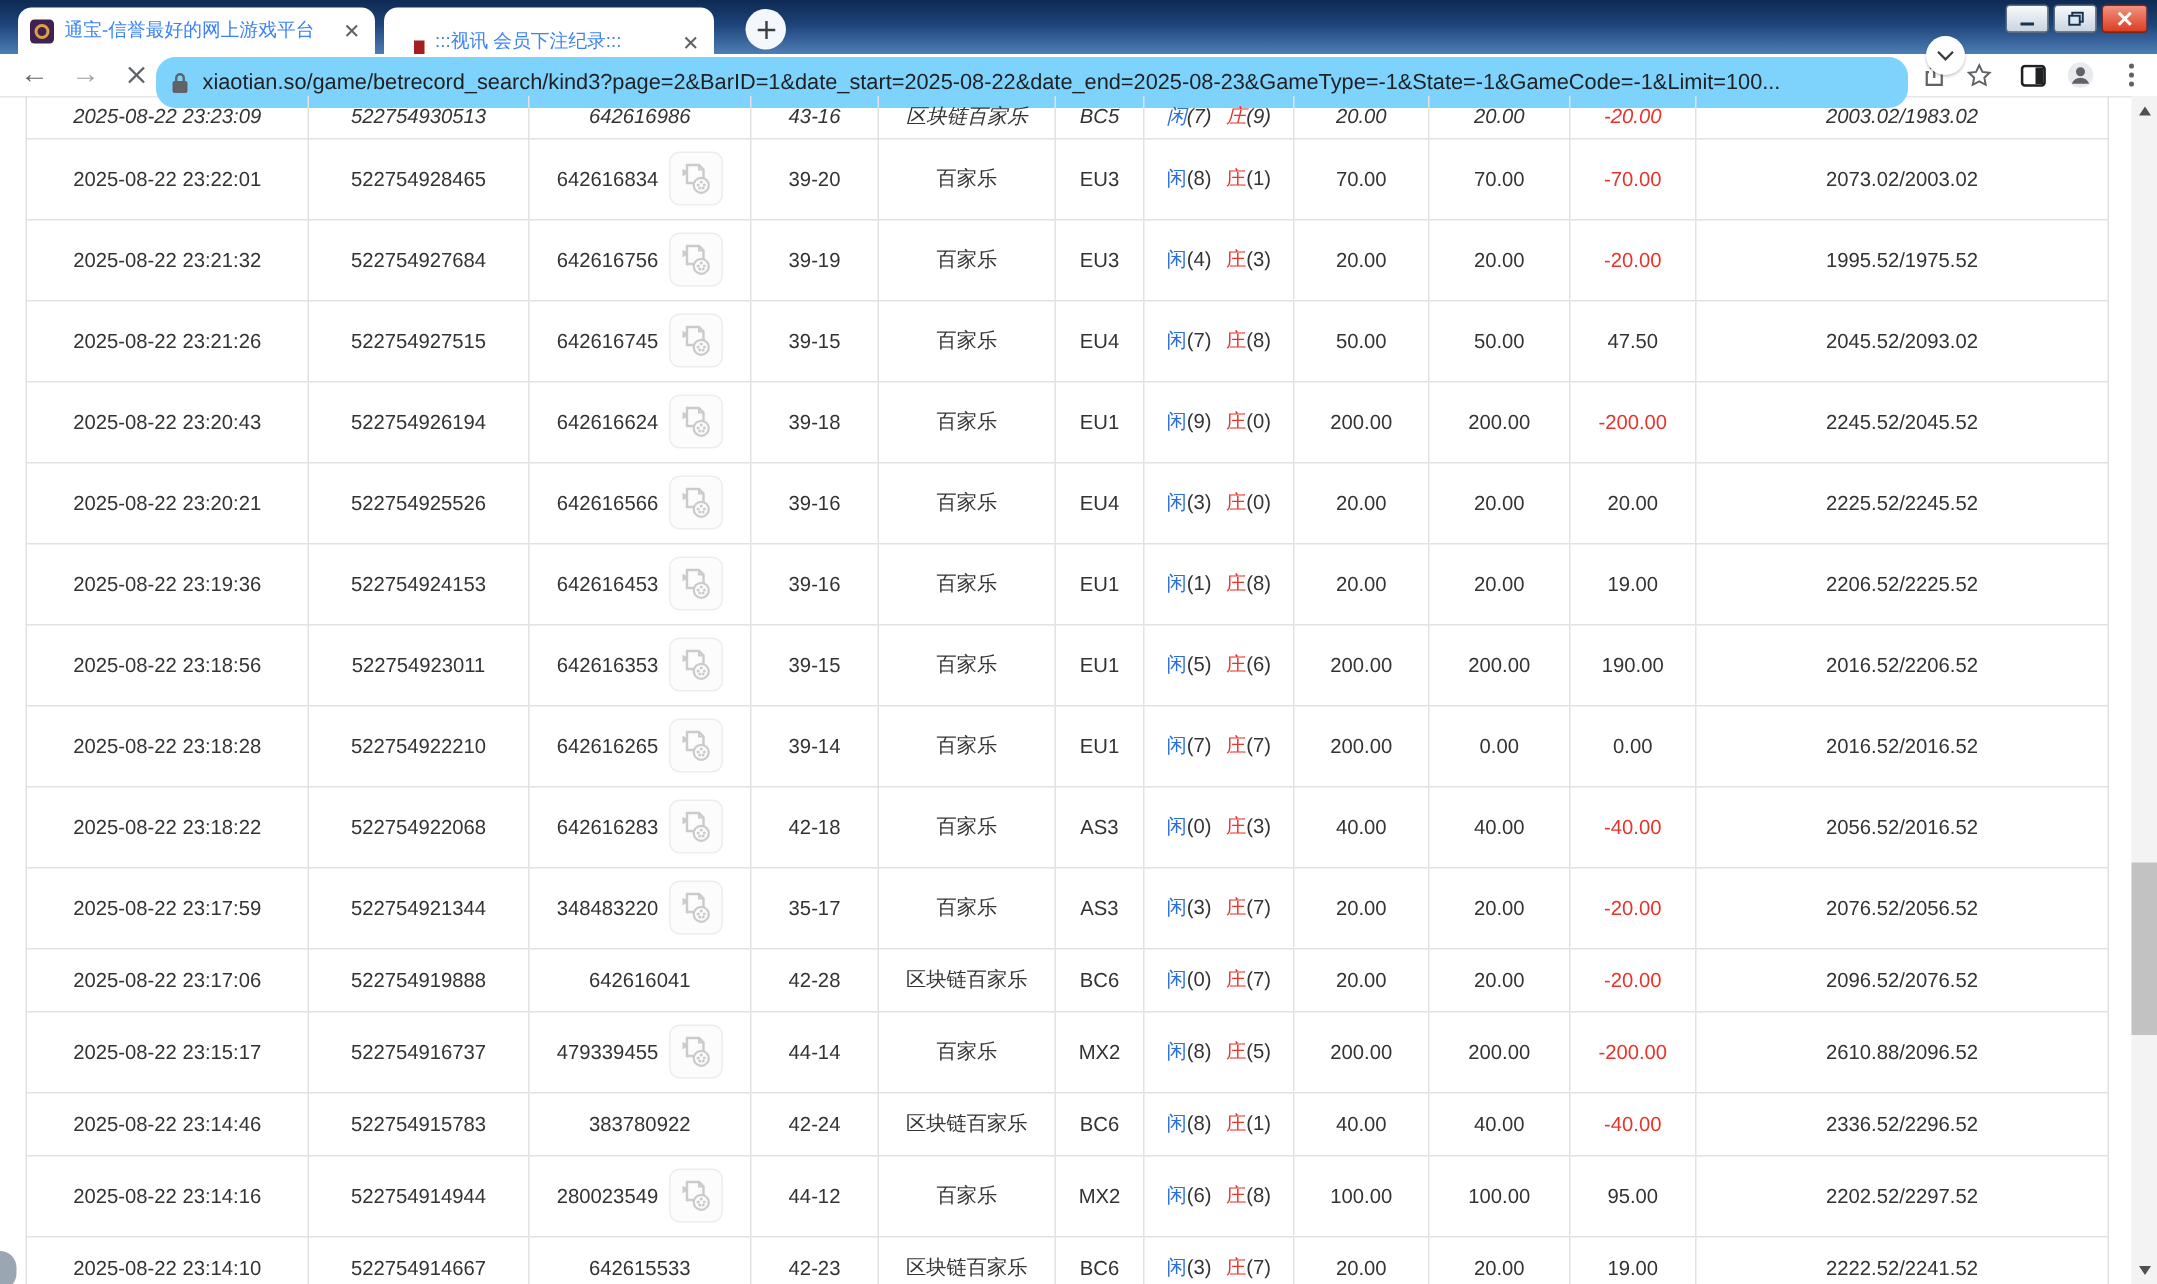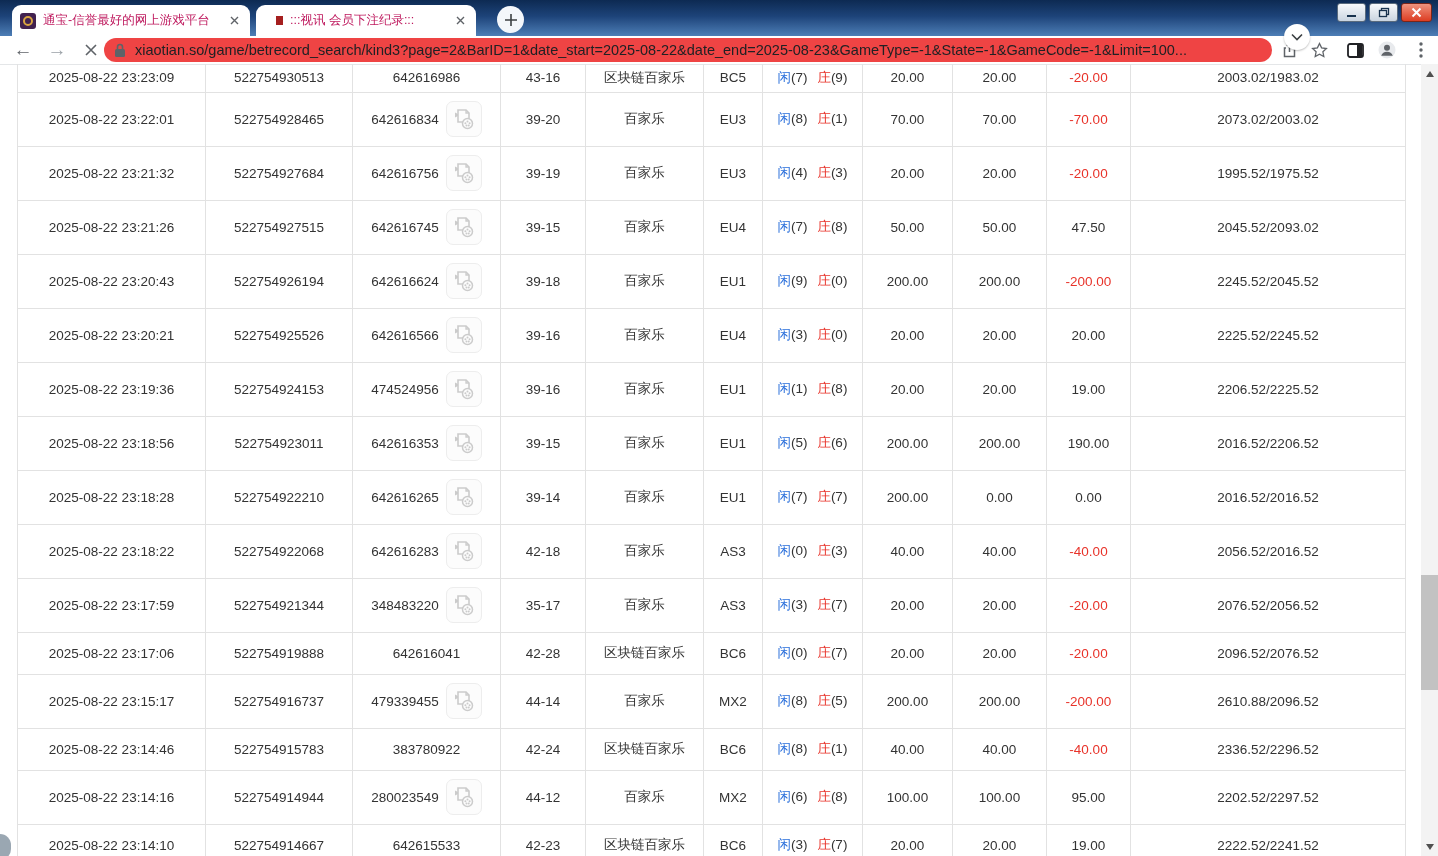--- a/index.html
+++ b/index.html
@@ -3,47 +3,47 @@
 <meta charset="utf-8">
 <style>
   html,body{margin:0;padding:0;background:#fff;font-family:"Liberation Sans",sans-serif;}
   body{width:1438px;height:856px;position:relative;overflow:hidden;}
 
   
   .tabstrip{position:absolute;left:0;top:0;width:1438px;height:36px;
     background:linear-gradient(180deg,#0d2a52 0%,#1d4379 45%,#4d7eb6 100%);}
   .tab{position:absolute;top:5px;height:31px;background:#fff;border-radius:9px 9px 0 0;
     display:flex;align-items:center;padding:0 8px;box-sizing:border-box;cursor:pointer;}
-  .tab .title{font-size:12.5px;color:#be185d;white-space:nowrap;overflow:hidden;flex:1;margin:0 8px 0 7px;}
+  .tab .title{font-size:12.5px;color:#3b82f6;white-space:nowrap;overflow:hidden;flex:1;margin:0 8px 0 7px;}
   .favicon1{width:16px;height:16px;border-radius:3px;background:#41214f;position:relative;flex:0 0 auto;}
   .favicon1:after{content:"";position:absolute;left:3px;top:3px;width:6px;height:6px;border:2px solid #d9a441;border-radius:50%;}
   .favicon2{width:7px;height:9px;background:#a51f1f;flex:0 0 auto;margin-left:12px;}
   .tabclose{width:16px;height:16px;border-radius:50%;display:flex;align-items:center;justify-content:center;flex:0 0 auto;}
   .tabclose svg{display:block;}
   .newtab{position:absolute;left:497px;top:6px;width:27px;height:27px;border-radius:50%;background:#f4f7fb;
     display:flex;align-items:center;justify-content:center;}
   .tabsearch{position:absolute;left:1284px;top:24px;width:26px;height:26px;border-radius:50%;background:#fff;
     box-shadow:0 1px 2px rgba(0,0,0,.25);display:flex;align-items:center;justify-content:center;z-index:5;}
   .winbtn{position:absolute;top:3px;height:19px;width:29px;border:1px solid #5a6b7d;border-radius:3px;
     background:linear-gradient(#f8fafc,#c9d4e0);display:flex;align-items:center;justify-content:center;box-sizing:border-box;}
   .winbtn.close{background:linear-gradient(#f0937e,#dc3d22);border-color:#7a2619;width:31px;}
 
   .toolbar{position:absolute;left:0;top:36px;width:1438px;height:28px;background:#fff;border-bottom:1px solid #e4e6e8;}
   .navbtn{position:absolute;top:0;height:28px;display:flex;align-items:center;justify-content:center;
     font-size:19px;color:#5f6368;width:26px;}
-  .omnibox{position:absolute;left:104px;top:2px;width:1168px;height:24px;background:#ef4444;border-radius:13px;
+  .omnibox{position:absolute;left:104px;top:2px;width:1168px;height:34px;background:#7dd3fc;border-radius:13px;
     display:flex;align-items:center;padding:0 10px;box-sizing:border-box;text-align:right;}
   .url{font-size:14.5px;color:#202124;white-space:nowrap;overflow:hidden;margin-left:9px;}
   .tbicon{position:absolute;top:2px;width:26px;height:24px;display:flex;align-items:center;justify-content:center;}
 
   
   table.bets{position:absolute;left:17px;top:64px;width:1388px;border-collapse:collapse;table-layout:fixed;}
   table.bets td{border:1px solid #e2e2e2;text-align:center;vertical-align:middle;
     font-size:13.5px;color:#333;padding:0;overflow:hidden;white-space:nowrap;}
-  table.bets tr.first td{border-top:none;}
+  table.bets tr.first td{border-top:none;font-style:italic;}
   .c-bet{color:#2a6fdb;}
   .c-win.neg{color:#e8332a;}
   .round-wrap{display:flex;align-items:center;justify-content:center;gap:7px;}
   .vicon{width:34px;height:34px;border:1px solid #ededed;border-radius:7px;background:#fcfcfc;
     display:flex;align-items:center;justify-content:center;cursor:pointer;}
   .pl{color:#2a6fdb;} .bl{color:#e8332a;margin-left:6px;} .pn,.bn{color:#333;}
 
   
   .scrollbar{position:absolute;left:1421px;top:64px;width:17px;height:792px;background:#f3f3f3;}
   .sb-arrow{position:absolute;left:0;width:17px;height:15px;display:flex;align-items:center;justify-content:center;}
@@ -59,21 +59,21 @@
 <div class="tabstrip">
   <div class="tab" style="left:12px;width:238px;">
     <span class="favicon1"></span>
     <span class="title">通宝-信誉最好的网上游戏平台</span>
     <span class="tabclose">
       <svg width="9" height="9">
           <path d="M1 1 L8 8 M8 1 L1 8" stroke="#5f6368" stroke-width="1.4"></path>
         </svg>
     </span>
   </div>
-  <div class="tab" style="left:256px;width:220px;">
+  <div class="tab" style="left:256px;width:220px;align-items:flex-end;">
     <span class="favicon2"></span>
     <span class="title">:::视讯 会员下注纪录:::</span>
     <span class="tabclose">
       <svg width="9" height="9">
           <path d="M1 1 L8 8 M8 1 L1 8" stroke="#5f6368" stroke-width="1.4"></path>
         </svg>
     </span>
   </div>
   <div class="newtab">
     <svg width="12" height="12">
@@ -354,21 +354,21 @@
     <td class="c-bet">20.00</td>
     <td>20.00</td>
     <td class="c-win">20.00</td>
     <td>2225.52/2245.52</td>
   </tr>
       <tr style="height: 54px;">
     <td>2025-08-22 23:19:36</td>
     <td>522754924153</td>
     <td>
       <span class="round-wrap">
-        <span>474524956</span>
+        <span>642616453</span>
         <span class="vicon">
           <svg width="22" height="22">
             <path d="M5 2 H13 L16 5 V14 H5 Z" fill="none" stroke="#cbcbcb" stroke-width="1.6"></path>
             <path d="M13 2 V5 H16" fill="none" stroke="#cbcbcb" stroke-width="1.3"></path>
             <path d="M5 6 L2 4.5 V9.5 L5 8 Z" fill="#cbcbcb"></path>
             <circle cx="14.5" cy="15.5" r="5" fill="#fcfcfc" stroke="#cbcbcb" stroke-width="1.5"></circle>
             <circle cx="14.5" cy="13.4" r="1" fill="#cbcbcb"></circle>
                 <circle cx="12.4" cy="15.3" r="1" fill="#cbcbcb"></circle>
             <circle cx="16.6" cy="15.3" r="1" fill="#cbcbcb"></circle>
                 <circle cx="13.5" cy="17.4" r="1" fill="#cbcbcb"></circle>

